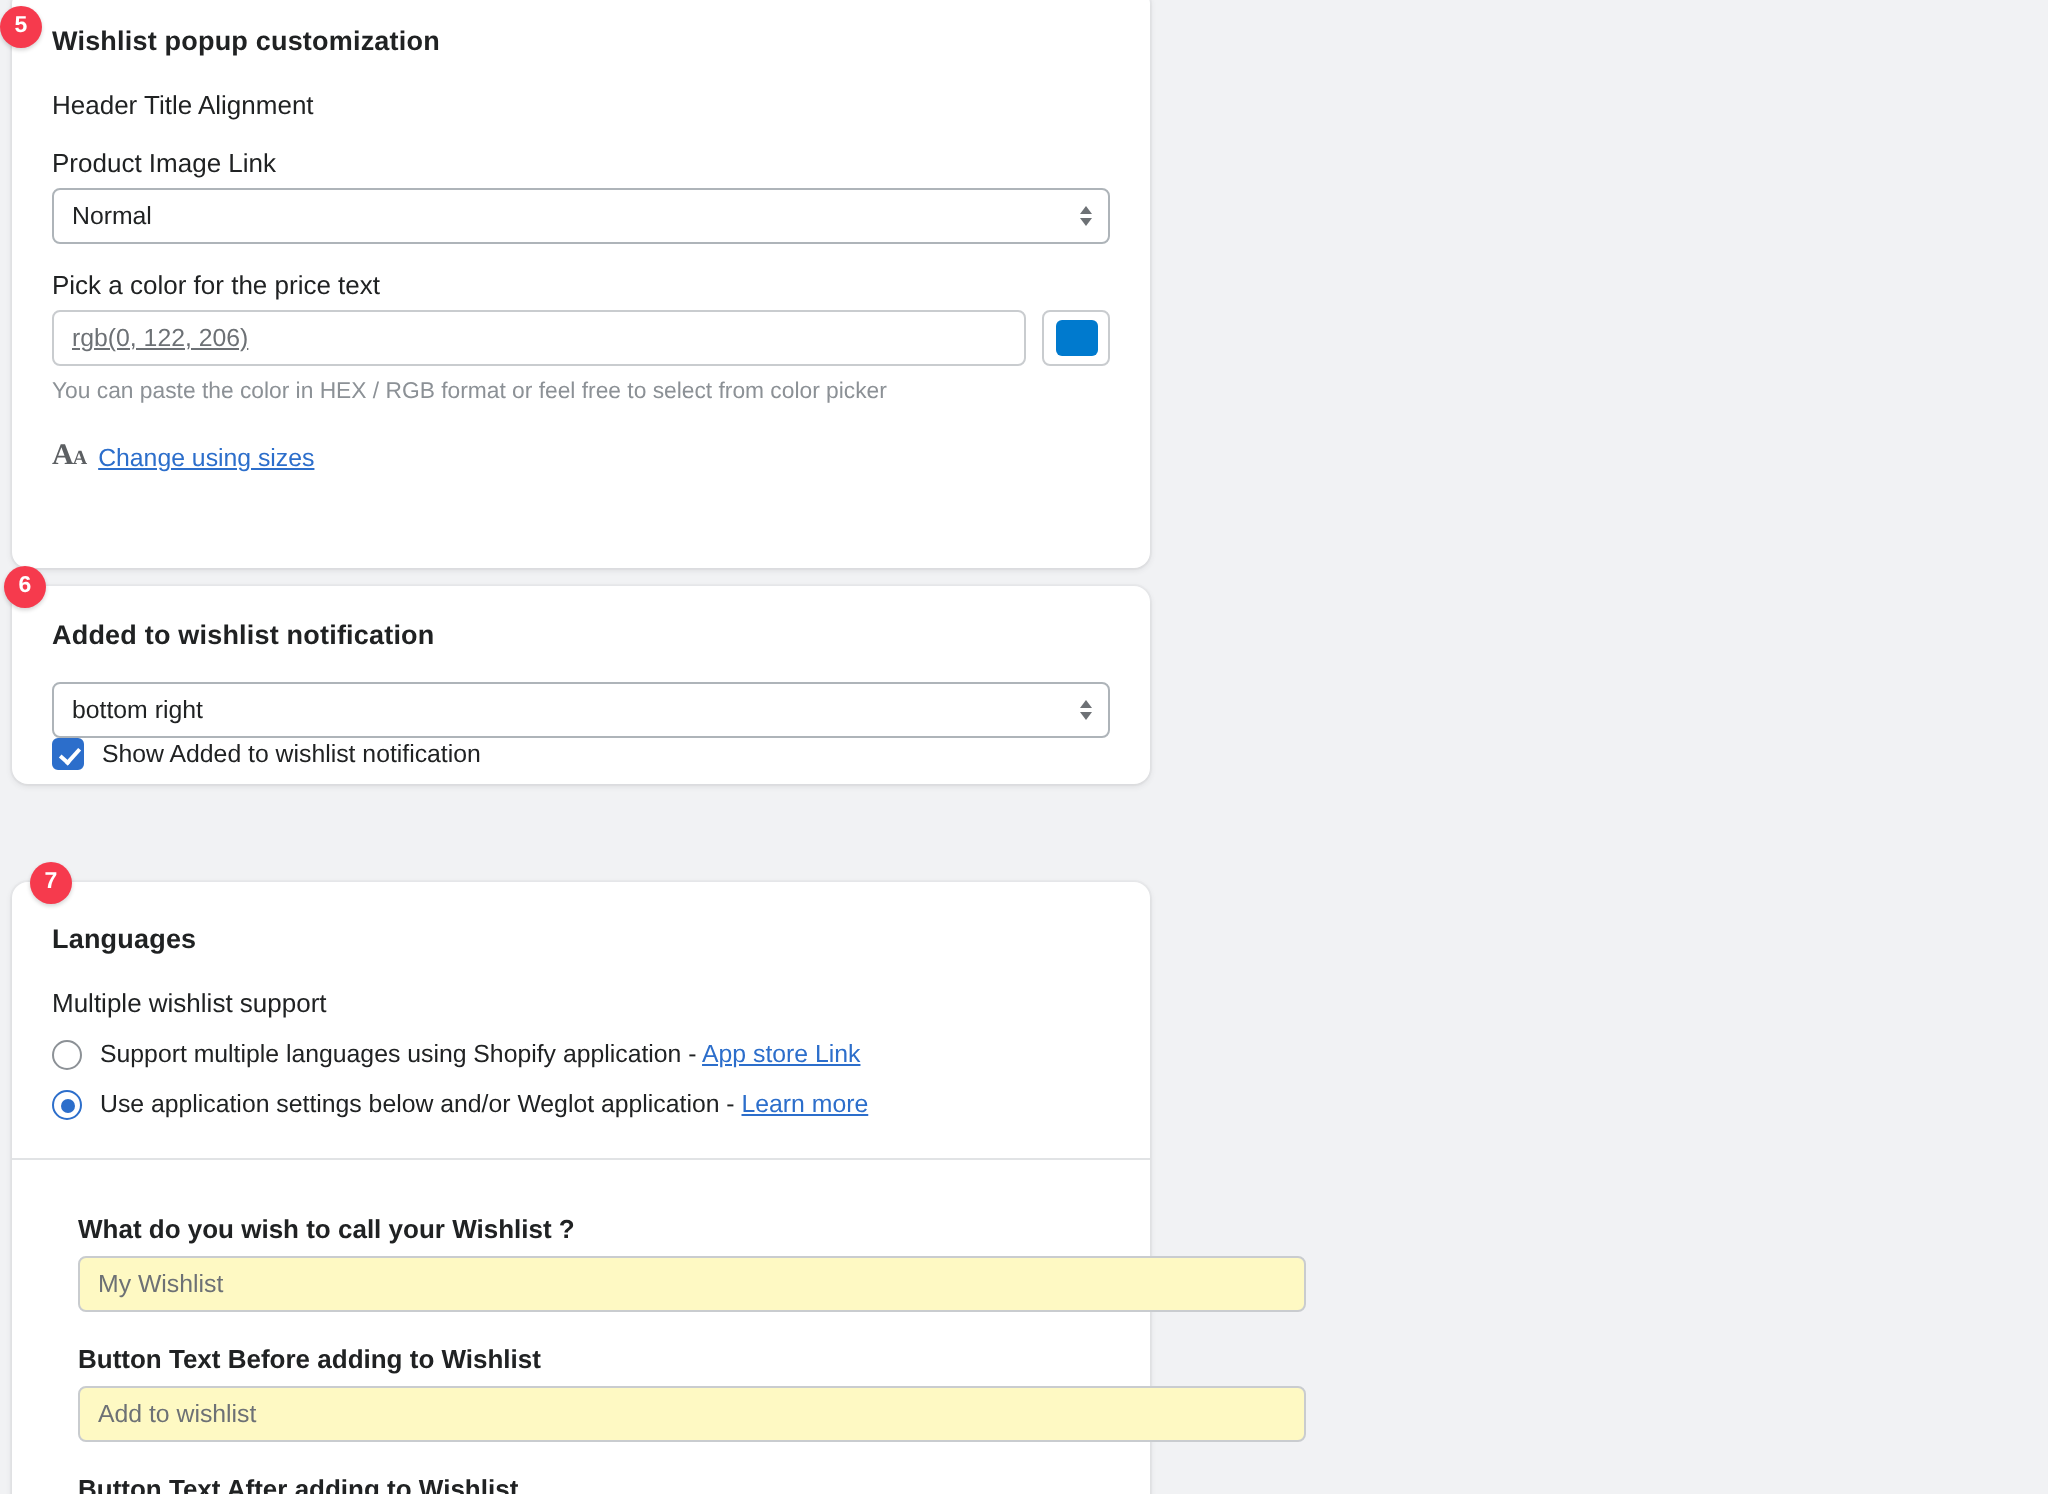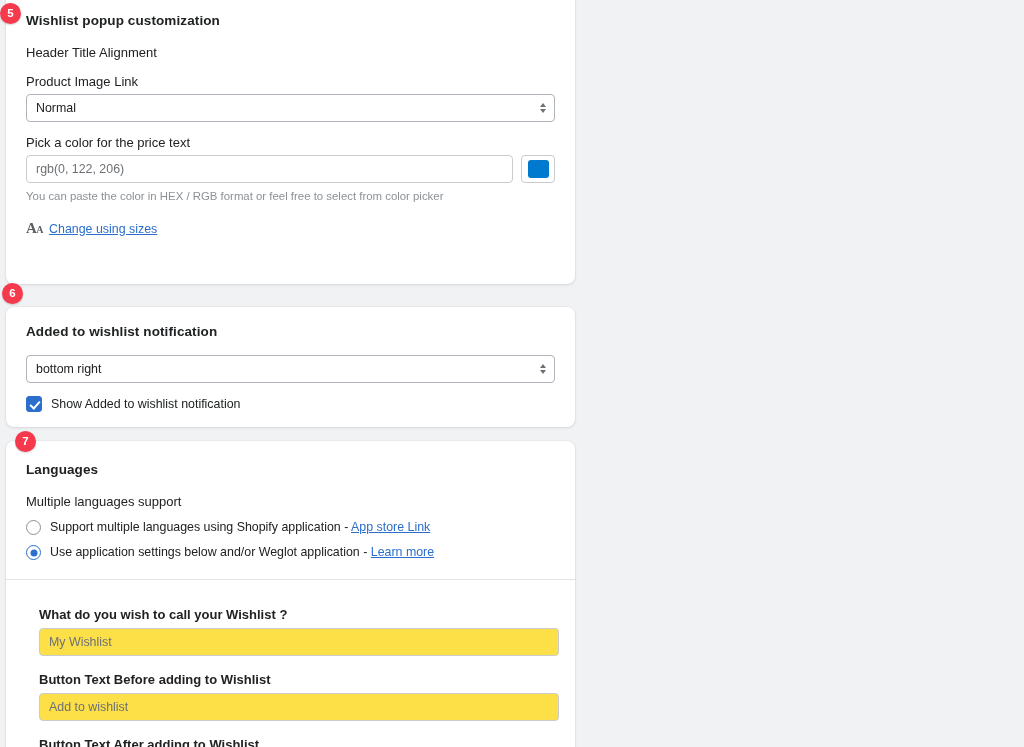--- a/index.html
+++ b/index.html
@@ -21,21 +21,21 @@
   
   .card {
     position: absolute;
     left: 6px;
     width: 569px;
     background: #ffffff;
     border-radius: 8px;
     box-shadow: 0 0 0 1px rgba(63,63,68,0.03), 0 1px 3px rgba(63,63,68,0.13);
   }
   #card-5 { top: -6px;  height: 290px; }
-  #card-6 { top: 307px; height: 120px; }
+  #card-6 { top: 293px; height: 99px; }
   #card-7 { top: 441px; height: 320px; }
 
   .card-inner { padding: 18px 20px 20px 20px; }
 
   .card-title {
     font-size: 13.5px;
     font-weight: bold;
     color: #202223;
     letter-spacing: 0.1px;
     margin: 0 0 14px 0;
@@ -110,20 +110,21 @@
   .color-input {
     flex: 1 1 auto;
     height: 28px;
     padding: 0 9px;
     font-family: "Liberation Sans", sans-serif;
     font-size: 12.4px;
     color: #6d7175;
     background: #ffffff;
     border: 1px solid #c9cccf;
     border-radius: 4px;
+    text-decoration: underline;
   }
   .color-swatch-btn {
     width: 34px; height: 28px;
     background: #ffffff;
     border: 1px solid #c9cccf;
     border-radius: 4px;
     display: flex; align-items: center; justify-content: center;
     padding: 0;
     cursor: pointer;
   }
@@ -159,21 +160,20 @@
     font-size: 12.4px;
     color: #2c6ecb;
     text-decoration: underline;
     cursor: pointer;
   }
 
   
   .check-row {
     display: flex;
     gap: 9px;
-    margin-top: 13px;
   }
   .checkbox {
     width: 16px; height: 16px;
     border-radius: 3px;
     background: #2c6ecb;
     border: 1px solid #2c6ecb;
     position: relative;
     flex: none;
     cursor: pointer;
   }
@@ -231,27 +231,27 @@
   
   .divider {
     height: 1px;
     background: #e1e3e5;
     margin: 0;
   }
   .sub-section { padding: 26px 20px 20px 33px; }
   .text-field { margin-bottom: 15px; }
   .text-field .field-label { font-weight: bold; margin-bottom: 5px; }
   input.ui-input {
-    width: 520px;
+    width: 614px;
     height: 28px;
     padding: 0 9px;
     font-family: "Liberation Sans", sans-serif;
     font-size: 12.4px;
     color: #6d7175;
-    background: #fde047;
+    background: #fef9c3;
     border: 1px solid #c9cccf;
     border-radius: 4px;
   }
 </style>
 </head>
 <body>
 
 <div class="page">
 
   <div class="step-badge" id="badge-5">5</div>
@@ -322,21 +322,21 @@
       </div>
     </div>
   </div>
 
   <div class="step-badge" id="badge-7">7</div>
 
   <div class="card" id="card-7">
     <div class="card-inner" style="padding:20px 20px 18px 20px">
       <h2 class="card-title">Languages</h2>
 
-      <div class="field-label bold" style="margin-bottom:0">Multiple languages support</div>
+      <div class="field-label bold" style="margin-bottom:0">Multiple wishlist support</div>
 
       <div class="radio-group">
         <div class="radio-row">
           <span class="radio"></span>
           <span class="radio-label"><span>Support multiple languages using Shopify application - </span><span class="text-link">App store Link</span></span>
         </div>
         <div class="radio-row" style="margin-bottom:0">
           <span class="radio checked"></span>
           <span class="radio-label"><span>Use application settings below and/or Weglot application - </span><span class="text-link">Learn more</span></span>
         </div>

